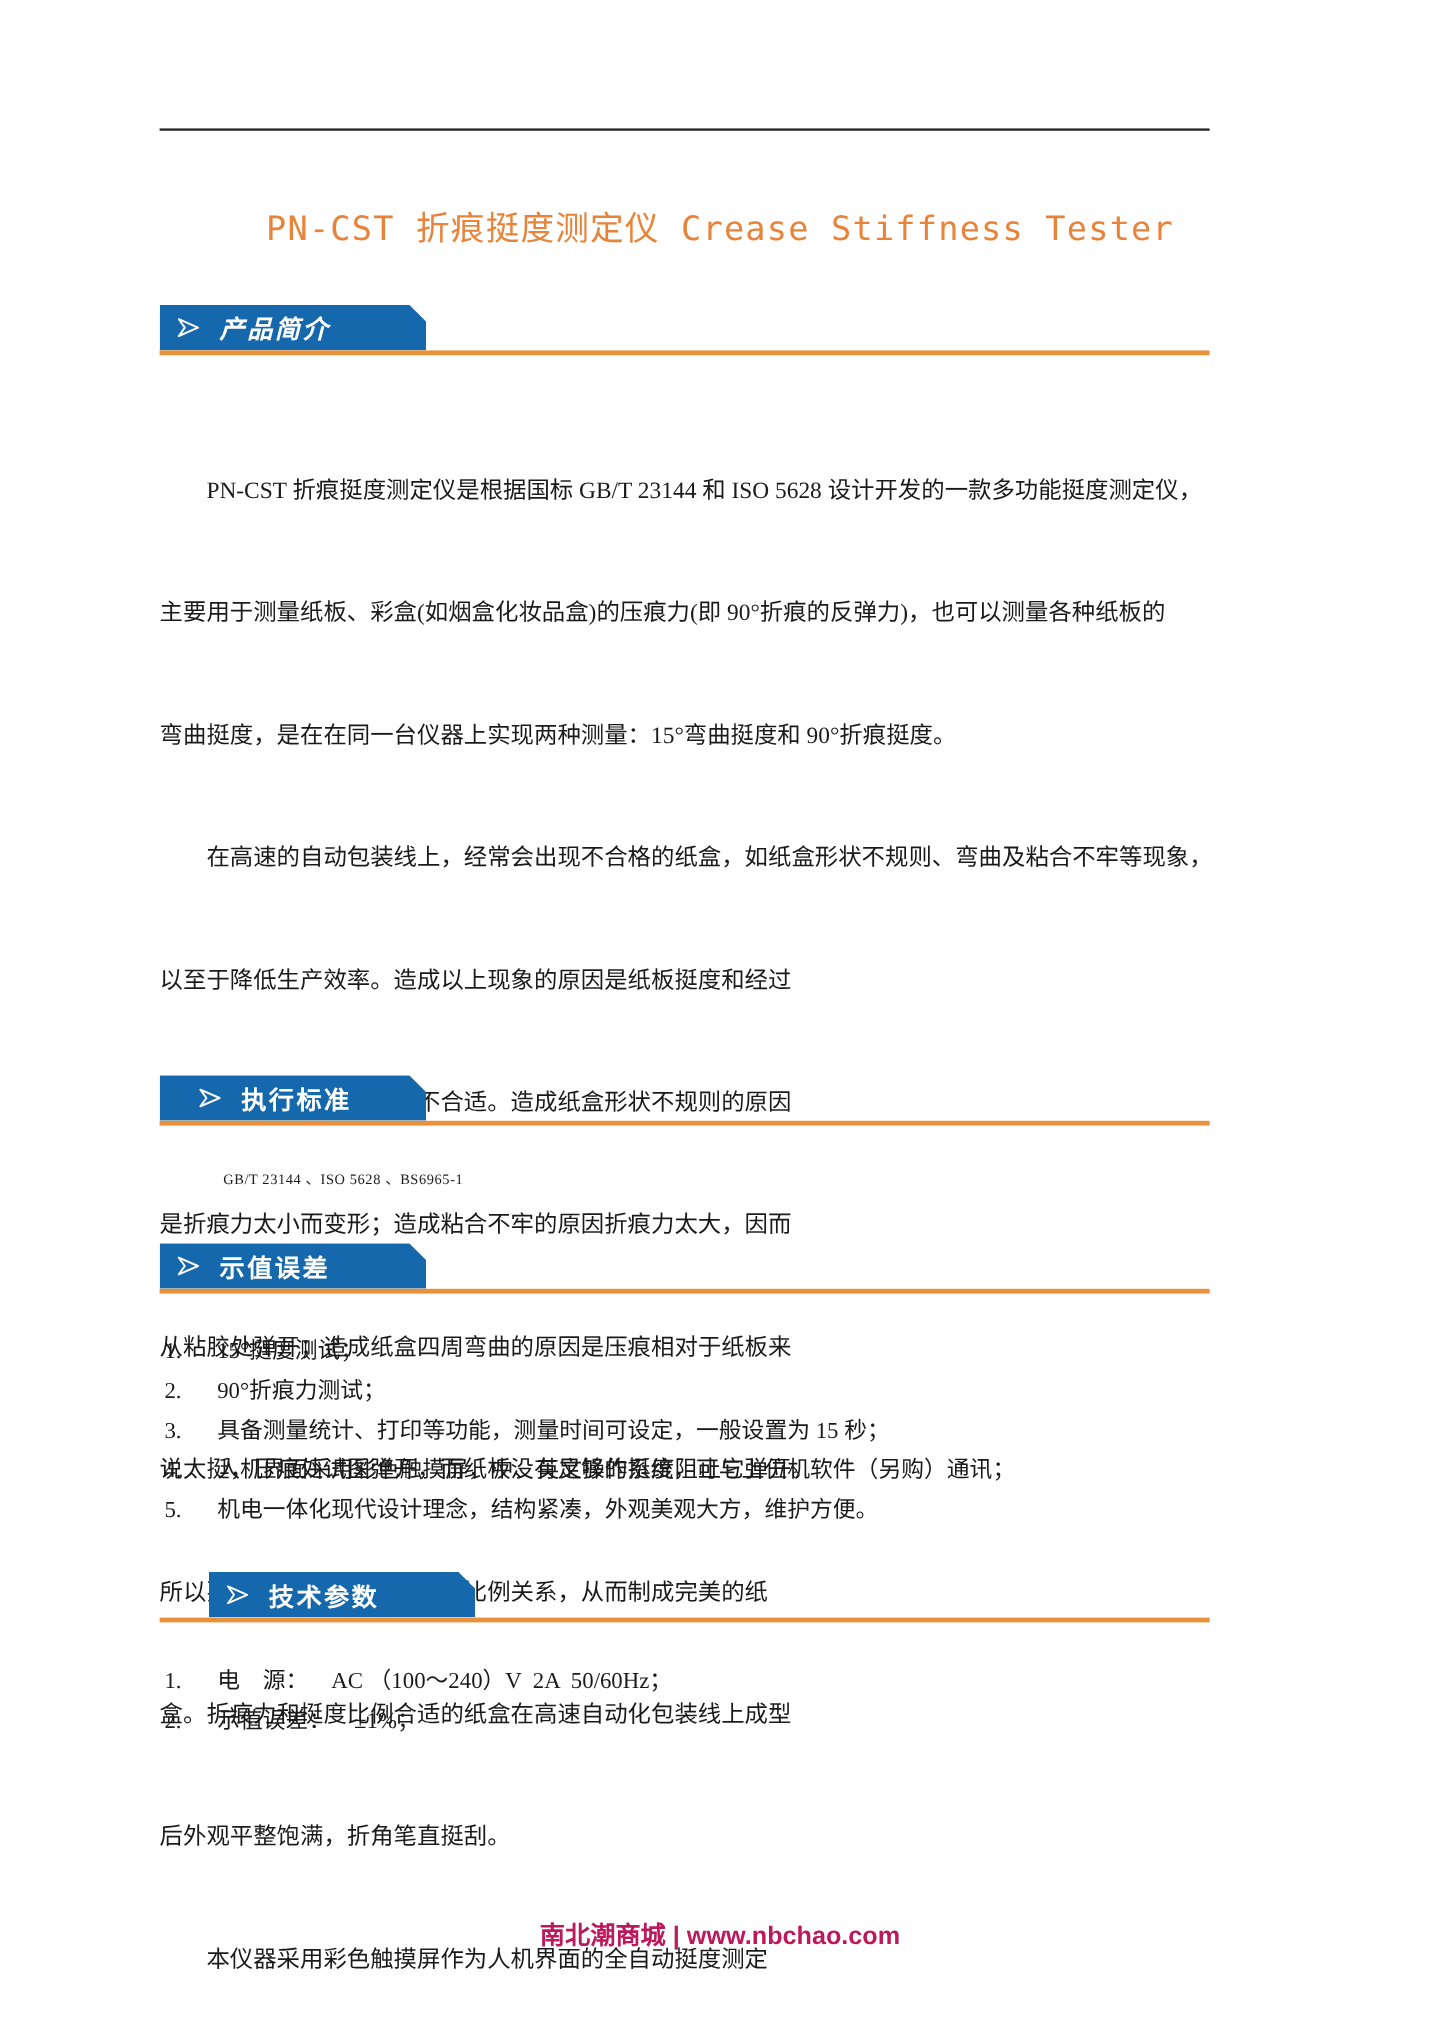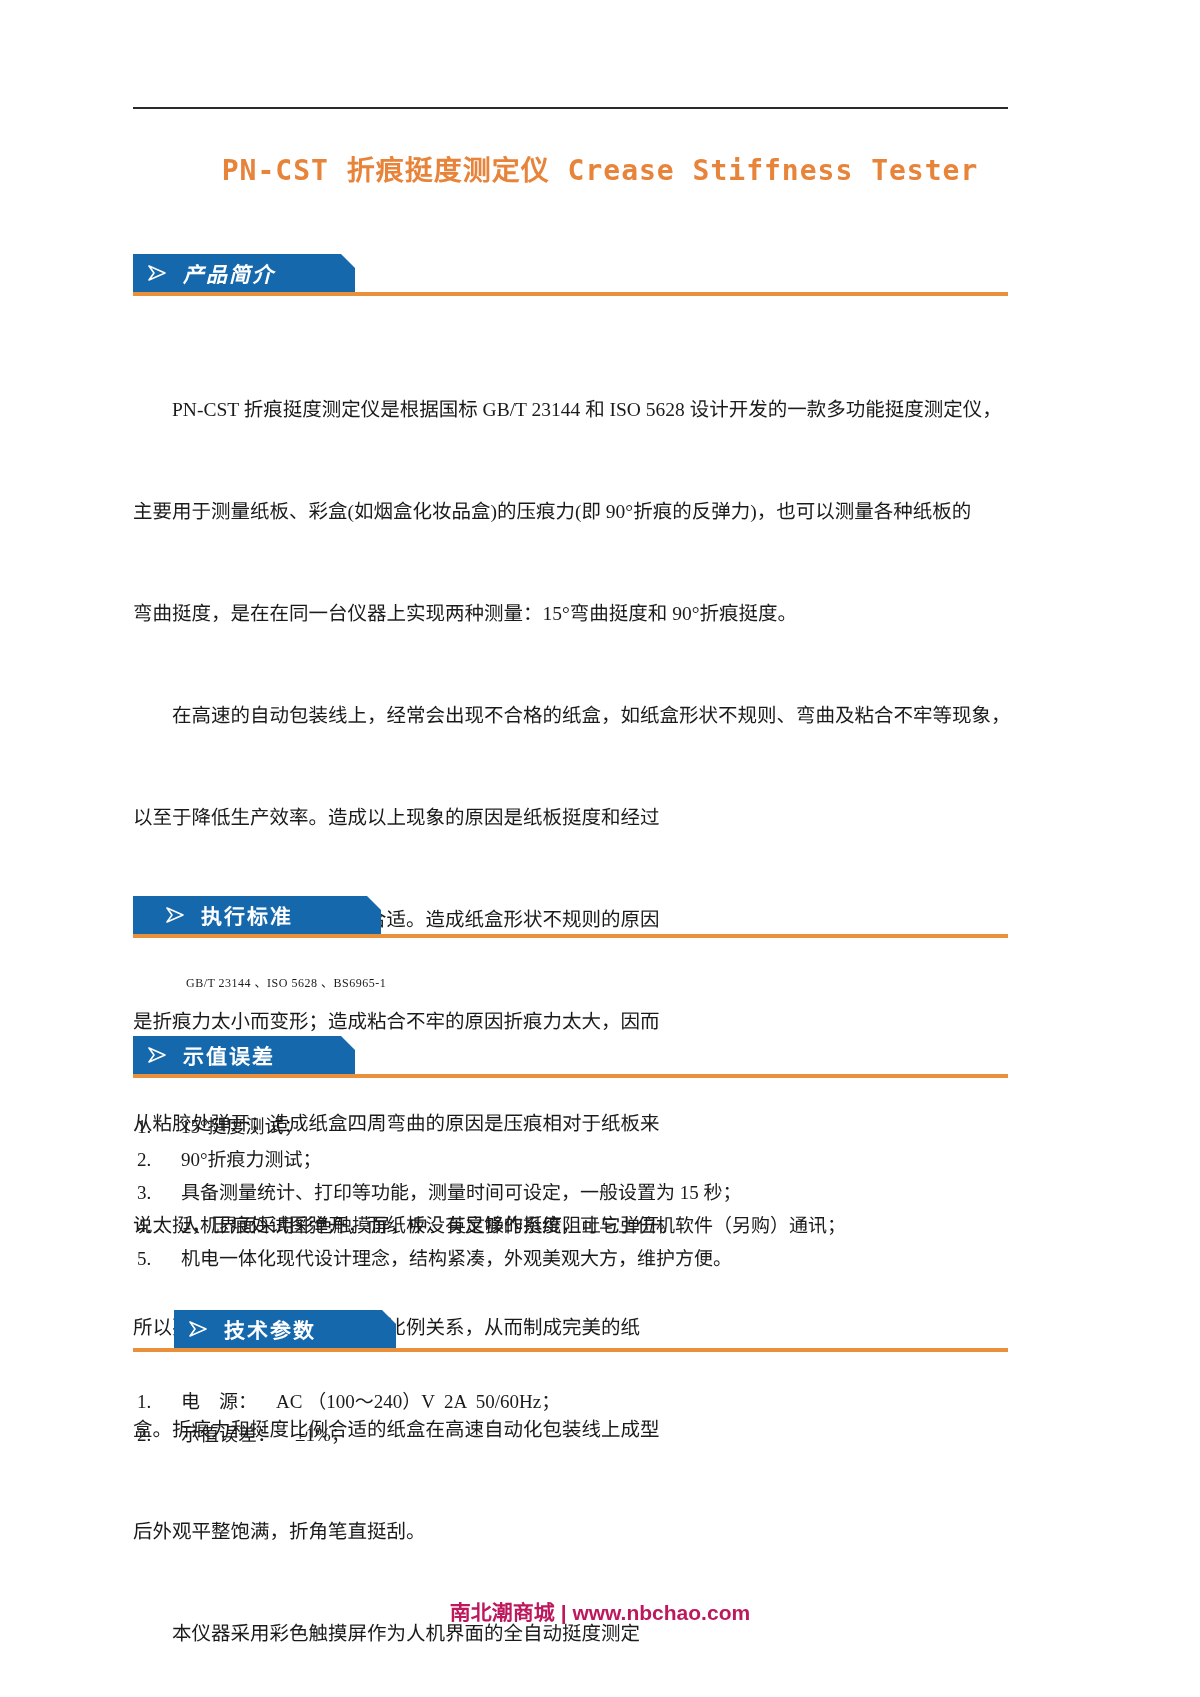--- a/index.html
+++ b/index.html
@@ -27,26 +27,26 @@
     top: 107px;
     width: 875px;
     height: 2px;
     background: #2a2a2a;
   }
 
   
   .doc-title {
     position: absolute;
     left: 0;
-    top: 148px;
+    top: 168px;
     width: 1200px;
     text-align: center;
     font-family: "DejaVu Sans Mono", "Liberation Mono", monospace;
     font-size: 28px;
-    font-weight: bold;
+    font-weight: normal;
     letter-spacing: 1px;
     color: #e8833a;
     white-space: nowrap;
   }
 
   
   .section-head {
     position: absolute;
     left: 133px;
     width: 875px;
@@ -84,21 +84,21 @@
     position: absolute;
     left: 0;
     top: 38px;
     width: 875px;
     height: 4px;
     background: #e8913a;
   }
 
   
   .w-intro   { width: 222px; font-style: italic; }
-  .w-std     { width: 248px; padding-left: 32px; }
+  .w-std     { width: 222px; padding-left: 32px; }
   .w-feat    { width: 222px; }
   .w-spec    { width: 222px; margin-left: 41px; }
 
   
   .body-text {
     position: absolute;
     font-size: 19.5px;
     line-height: 34px;
     color: #1a1a1a;
     white-space: pre;

